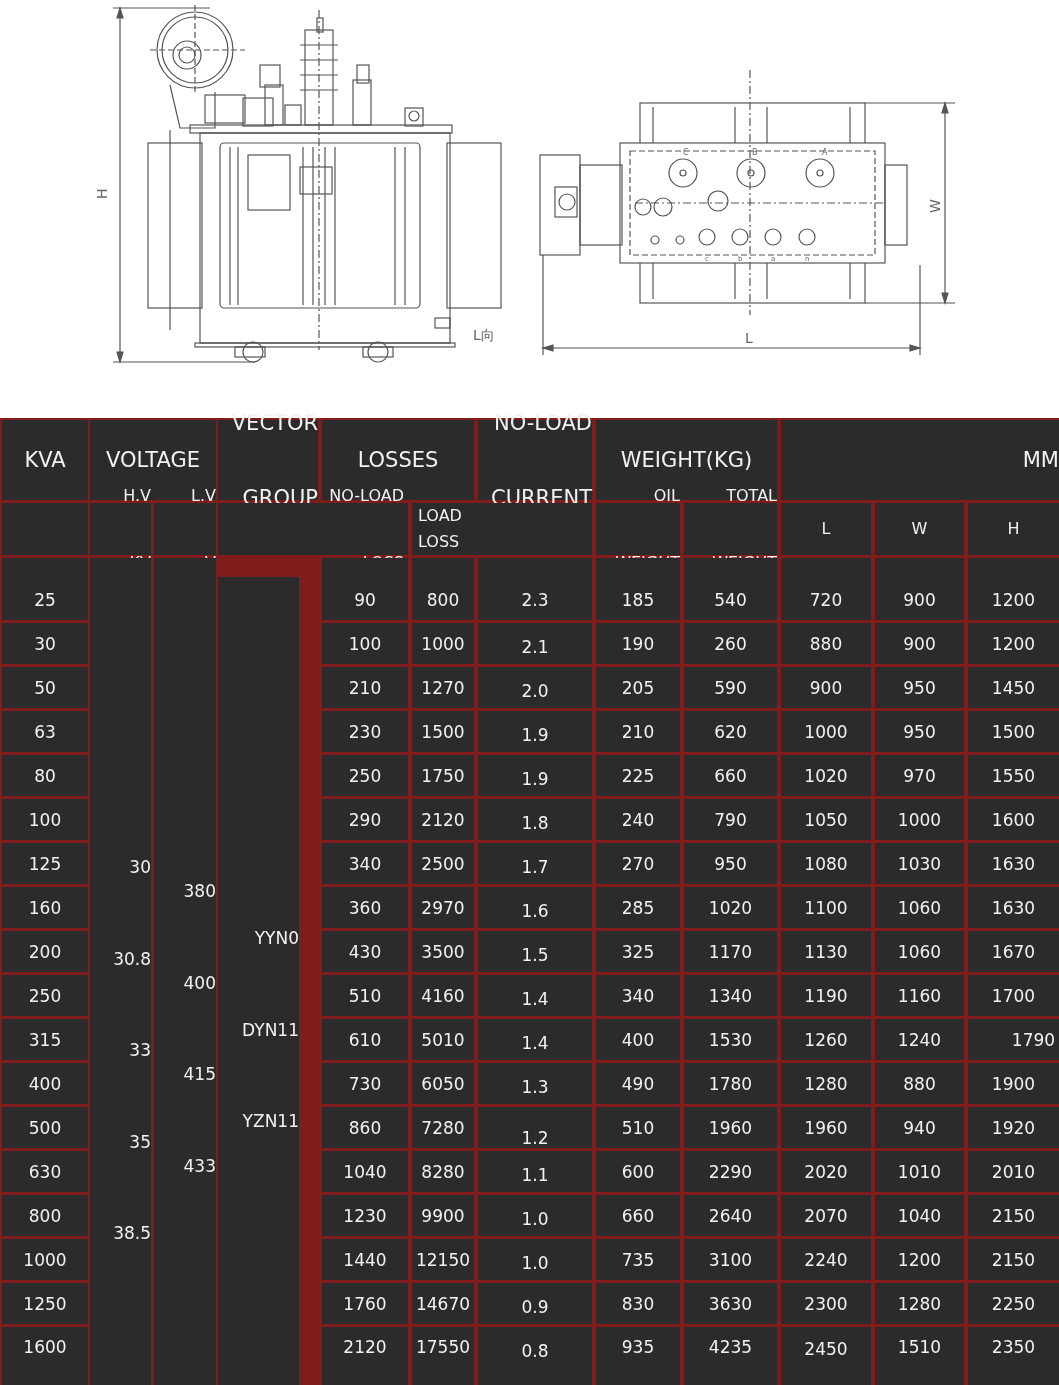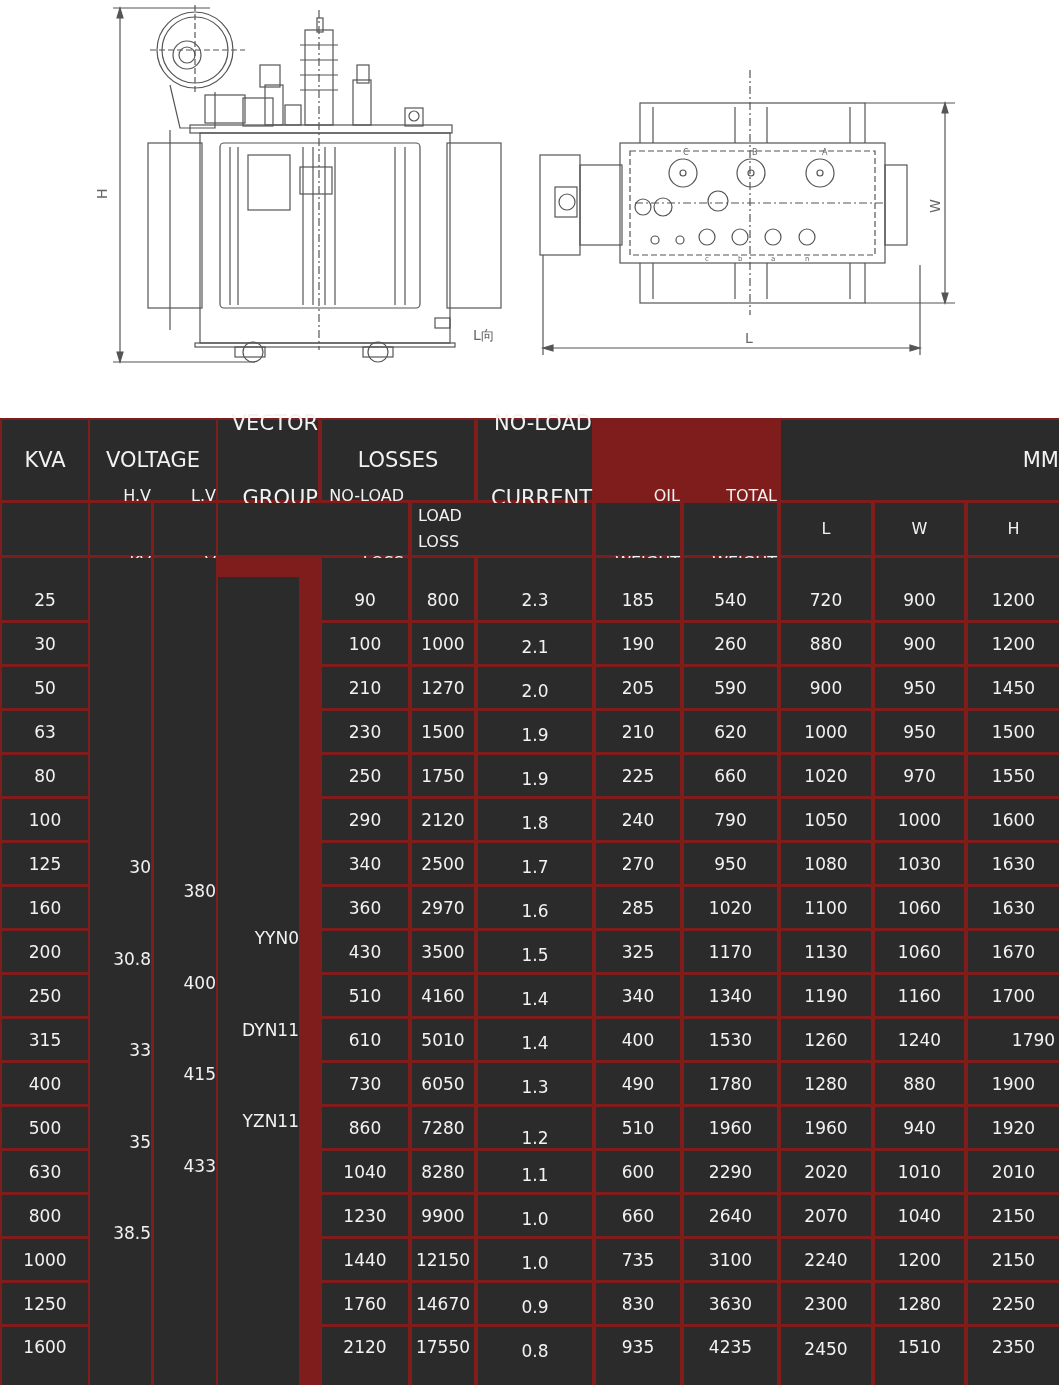--- a/index.html
+++ b/index.html
@@ -138,20 +138,23 @@
       <span>VECTOR</span>
       <span>GROUP</span>
     </div>
   <div class="cell h1" style="left:322px;top:2px;width:152px;height:80px;">
       <span>LOSSES</span>
     </div>
   <div class="cell h1 stack" style="left:478px;top:2px;width:114px;height:80px;">
       <span>NO-LOAD</span>
       <span>CURRENT</span>
     </div>
+  <div class="cell h1" style="left:596px;top:2px;width:181px;height:80px;">
+      <span>WEIGHT(KG)</span>
+    </div>
   <div class="cell h1 stack" style="left:781px;top:2px;width:278px;height:80px;">
       <span>MM</span>
     </div>
 
   <div class="cell h2" style="left:2px;top:85px;width:86px;height:52px;"></div>
   <div class="cell h2 stack" style="left:90px;top:85px;width:61px;height:52px;">
       <span>H.V</span>
       <span>KV</span>
     </div>
   <div class="cell h2 stack" style="left:154px;top:85px;width:62px;height:52px;">

